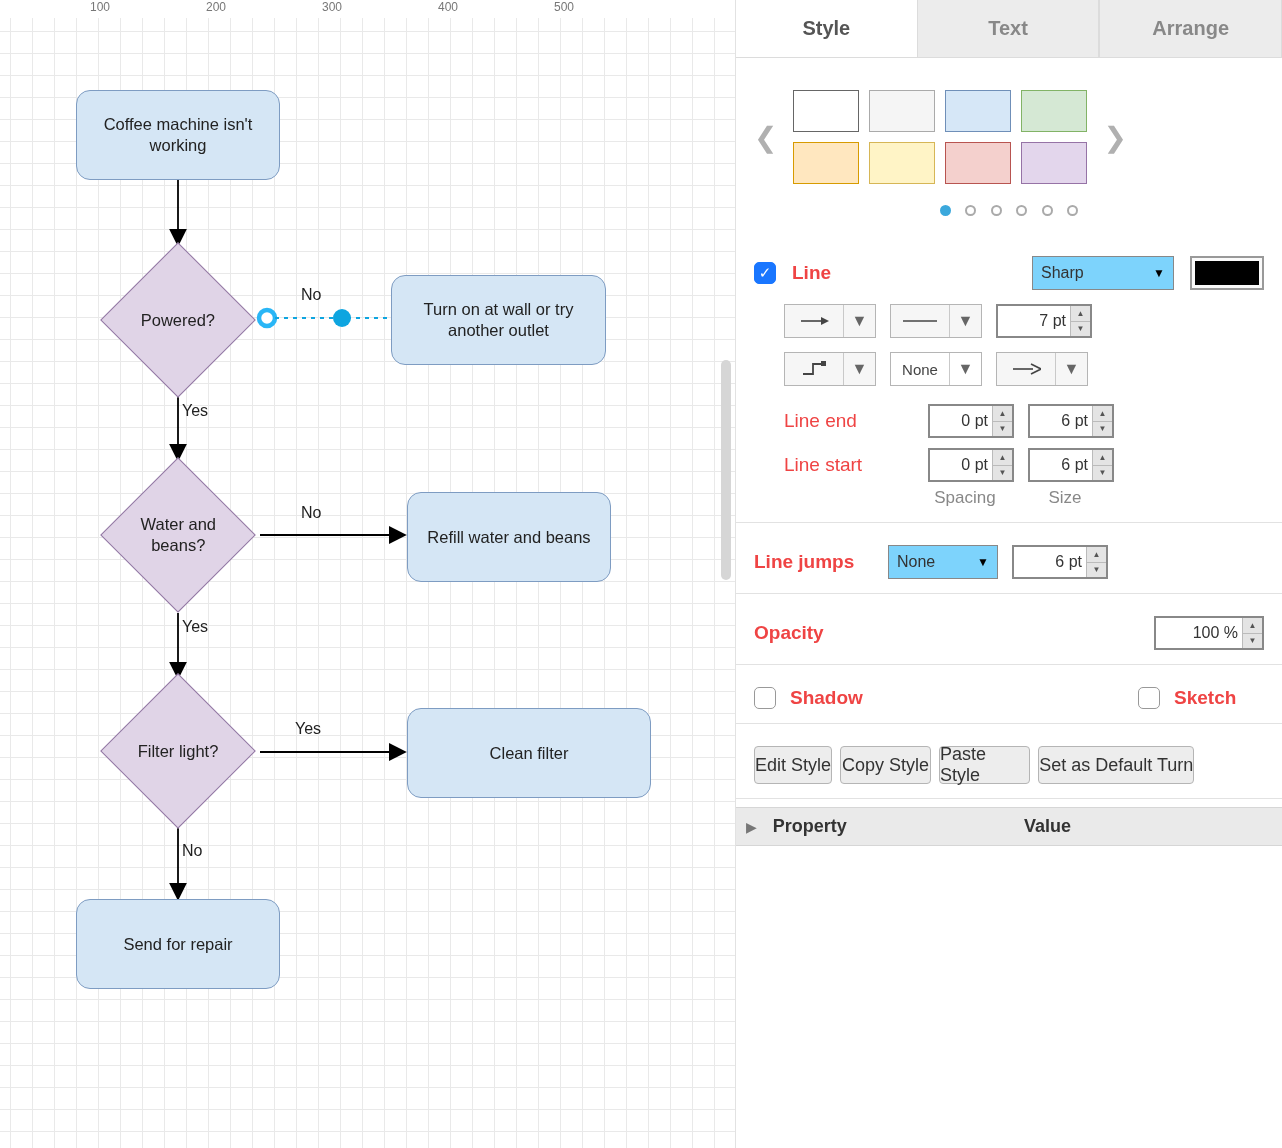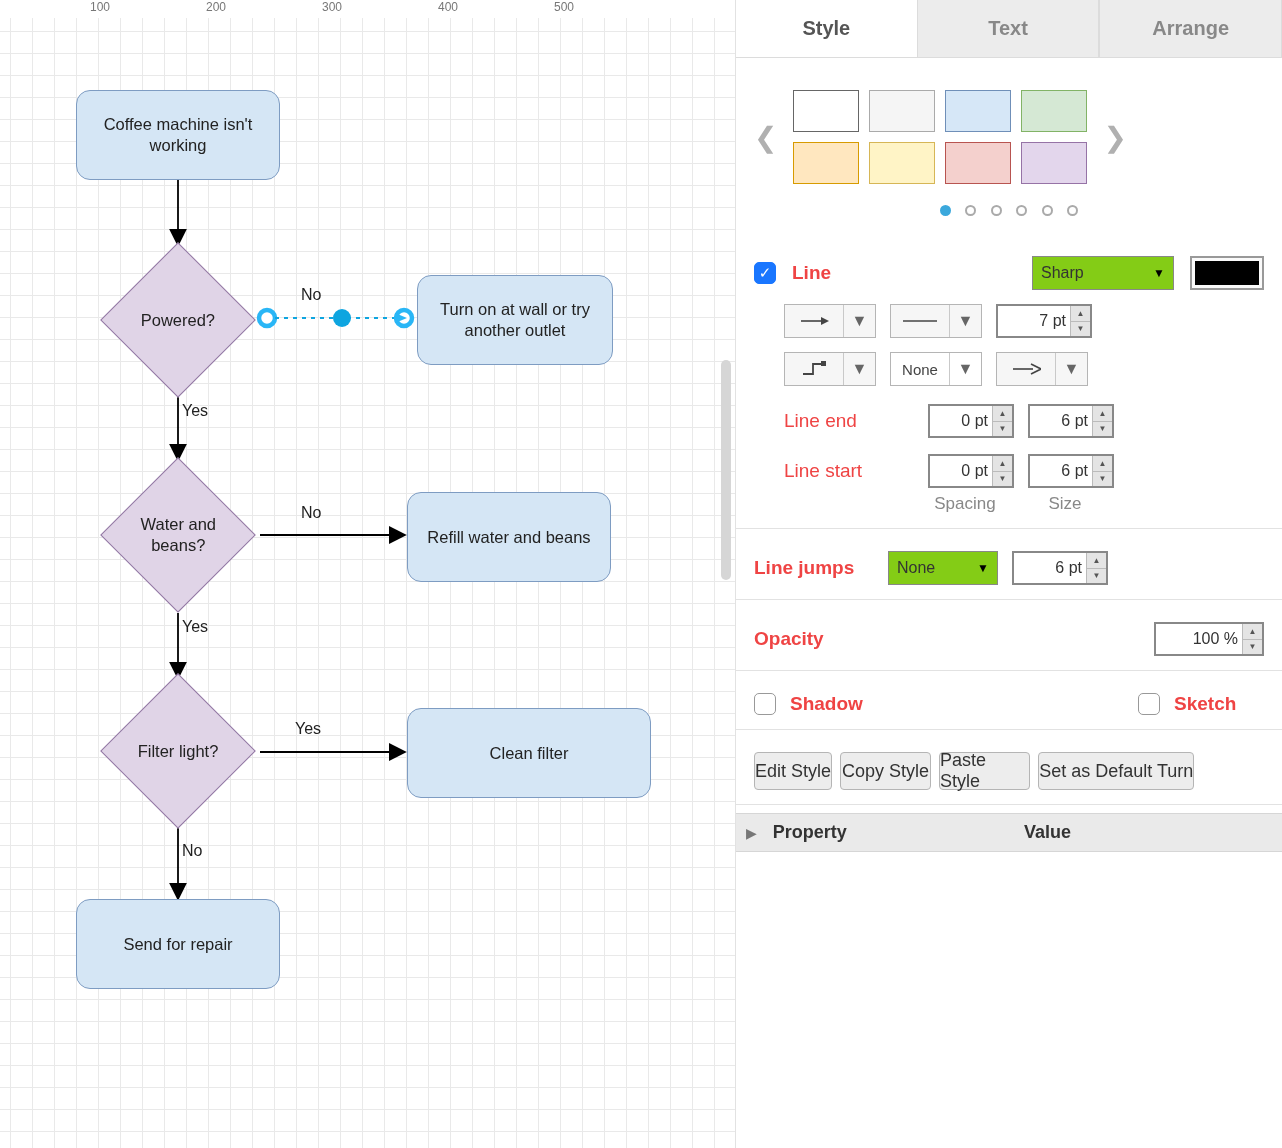--- a/index.html
+++ b/index.html
@@ -72,21 +72,21 @@
   .dot { display:inline-block; width:11px; height:11px; border:2px solid #aaa; border-radius:50%; }
   .dot.active { background:#3ba8dc; border-color:#3ba8dc;}
   .row { display:flex; align-items:center; gap:12px; }
   .label { font-size: 19px; color:#ef4444; font-weight: 600;}
   .checkbox {
     width:22px; height:22px; border:1px solid #999; border-radius:5px; display:inline-flex;
     align-items:center; justify-content:center; background:#fff; cursor:pointer;
   }
   .checkbox.checked { background:#1976ff; border-color:#1976ff; color:#fff; font-size:15px; }
   .select {
-    height:34px; border:1.5px solid #888; background:#84cc16; display:inline-flex; align-items:center;
+    height:34px; border:1.5px solid #888; background:#7dd3fc; display:inline-flex; align-items:center;
     justify-content:space-between; padding:0 8px; font-size:16px; cursor:pointer; gap:8px;
   }
   .select .chev { font-size:12px; color:#000; }
   .color-picker {
     height:34px; border:2px solid #999; background:#fafafa; display:inline-flex; align-items:center; justify-content:center; padding:3px; cursor:pointer;
   }
   .color-picker .swatch-inner { width:64px; height:24px; background:#000; }
   .btn-group { display:inline-flex; height:34px; border:1px solid #b5b5b5; background:#f6f6f6; }
   .btn-group .half { width:58px; display:flex; align-items:center; justify-content:center; cursor:pointer;}
   .btn-group .half + .half { border-left:1px solid #c9c9c9; width:32px; color:#666;}
@@ -147,21 +147,21 @@
   </svg>
 
   <div class="process" style="left:76px; top:90px; width:204px; height:90px">
     <span>Coffee machine isn't working</span>
   </div>
 
   <div class="decision" style="left:123px; top:265px; width:110px; height:110px">
     <span>Powered?</span>
   </div>
 
-  <div class="process" style="left:417px; top:275px; width:196px; height:90px">
+  <div class="process" style="left:391px; top:275px; width:215px; height:90px">
     <span>Turn on at wall or try another outlet</span>
   </div>
 
   <div class="decision" style="left:123px; top:480px; width:110px; height:110px">
     <span>Water and beans?</span>
   </div>
 
   <div class="process" style="left:407px; top:492px; width:204px; height:90px">
     <span>Refill water and beans</span>
   </div>
@@ -280,21 +280,21 @@
         <div class="half">
             <svg width="30" height="12">
               <line x1="2" y1="6" x2="22" y2="6" stroke="#444" stroke-width="1.6"></line>
               <path d="M20,1 L30,6 L20,11" stroke="#444" stroke-width="1.6" fill="none"></path>
             </svg>
           </div>
         <div class="half">▼</div>
       </div>
     </div>
 
-    <div class="row" style="gap:14px; padding-left:30px; margin-bottom:16px;">
+    <div class="row" style="gap:14px; padding-left:30px; margin-bottom:10px;">
       <span class="label" style="font-weight:400; min-width:130px">Line end</span>
       <div class="num-input" style="width:86px">
         <span>0 pt</span>
         <div class="stepper">
             <span>▲</span>
             <span>▼</span>
           </div>
       </div>
       <div class="num-input" style="width:86px">
         <span>6 pt</span>

